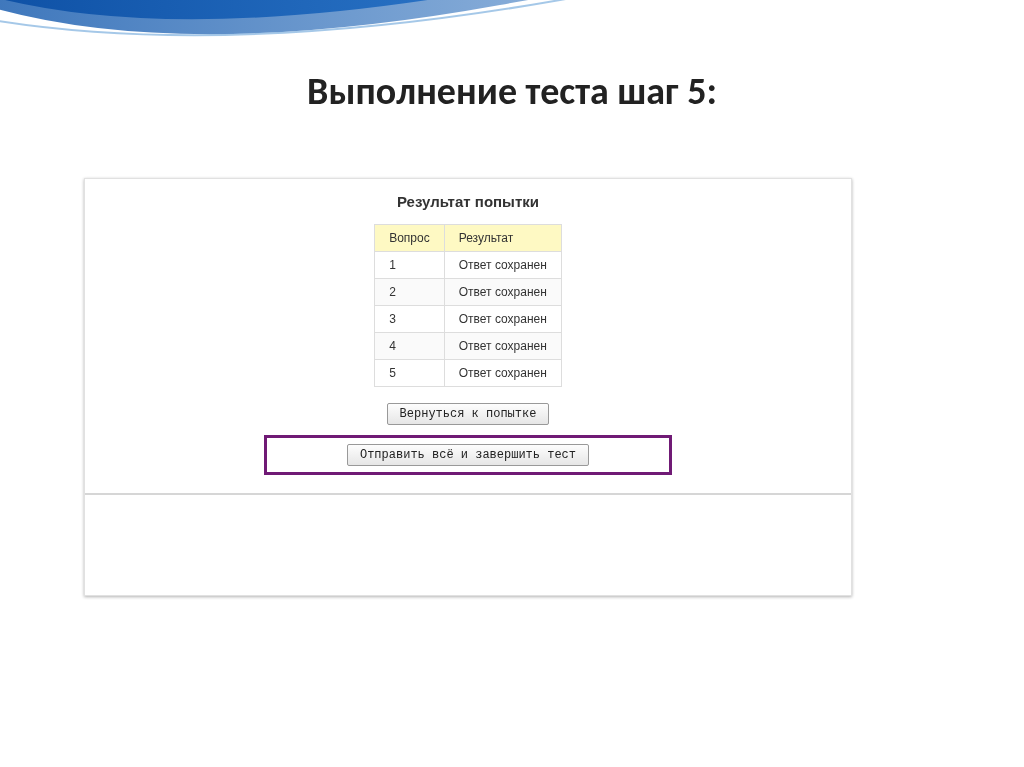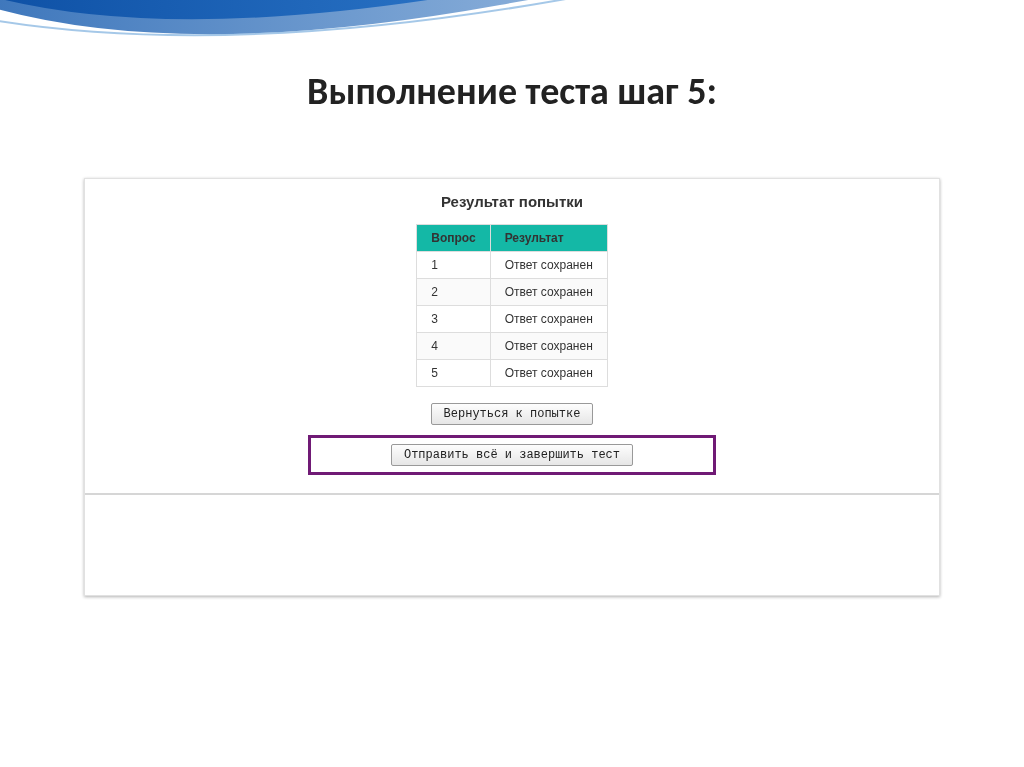--- a/index.html
+++ b/index.html
@@ -27,21 +27,21 @@
       font-size: 38px;
       font-weight: bold;
       color: #222;
       white-space: nowrap;
       font-family: Calibri, Arial, sans-serif;
     }
     .panel {
       position: absolute;
       top: 178px;
       left: 84px;
-      width: 856px;
+      width: 768px;
       height: 418px;
       background: #fff;
       box-shadow: 0 1px 3px rgba(0,0,0,0.3);
       border: 1px solid #e1e1e1;
       overflow: hidden;
     }
     .panel-inner {
       width: 100%;
       height: 100%;
       display: flex;
@@ -55,23 +55,23 @@
       font-weight: bold;
       color: #333;
     }
     .results-table {
       margin-top: 14px;
       border-collapse: collapse;
       font-size: 12px;
       color: #333;
     }
     .results-table th {
-      background: #14b8a6;
+      background: #fef9c3;
       text-align: left;
-      font-weight: bold;
+      font-weight: normal;
       padding: 6px 14px;
       border: 1px solid #ddd;
       margin-top: 47px;
     }
     .results-table td {
       padding: 6px 14px;
       border: 1px solid #ddd;
       background: #fff;
     }
     .results-table tr:nth-child(even) td {

